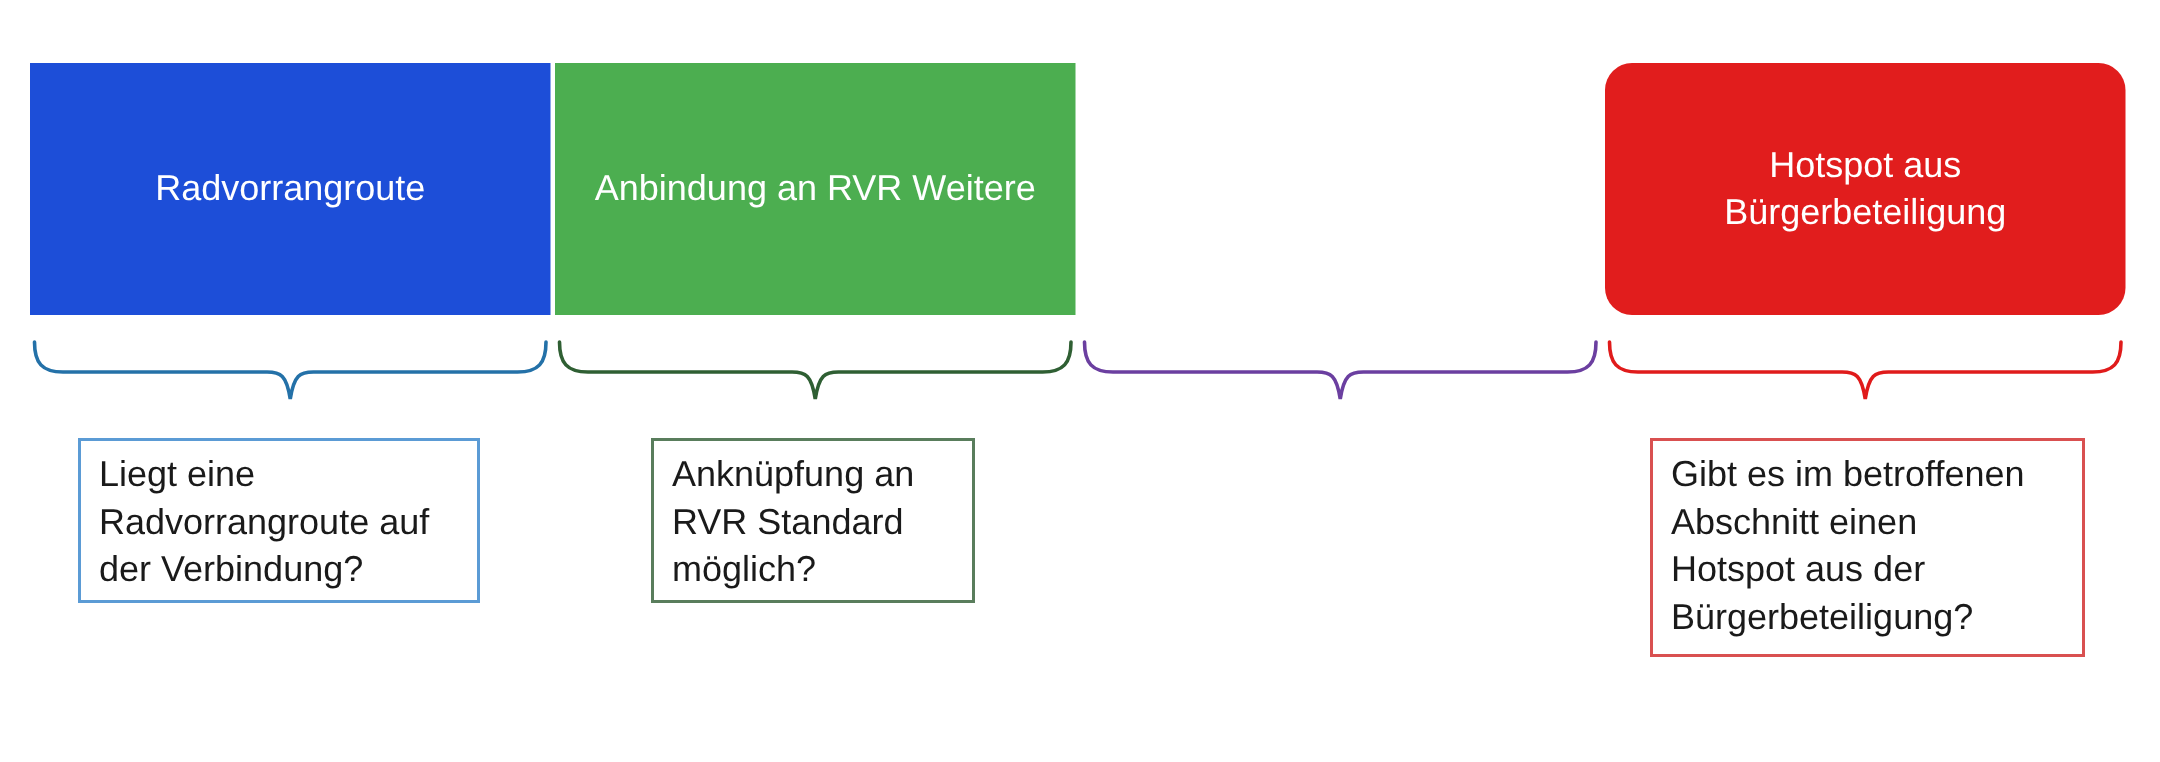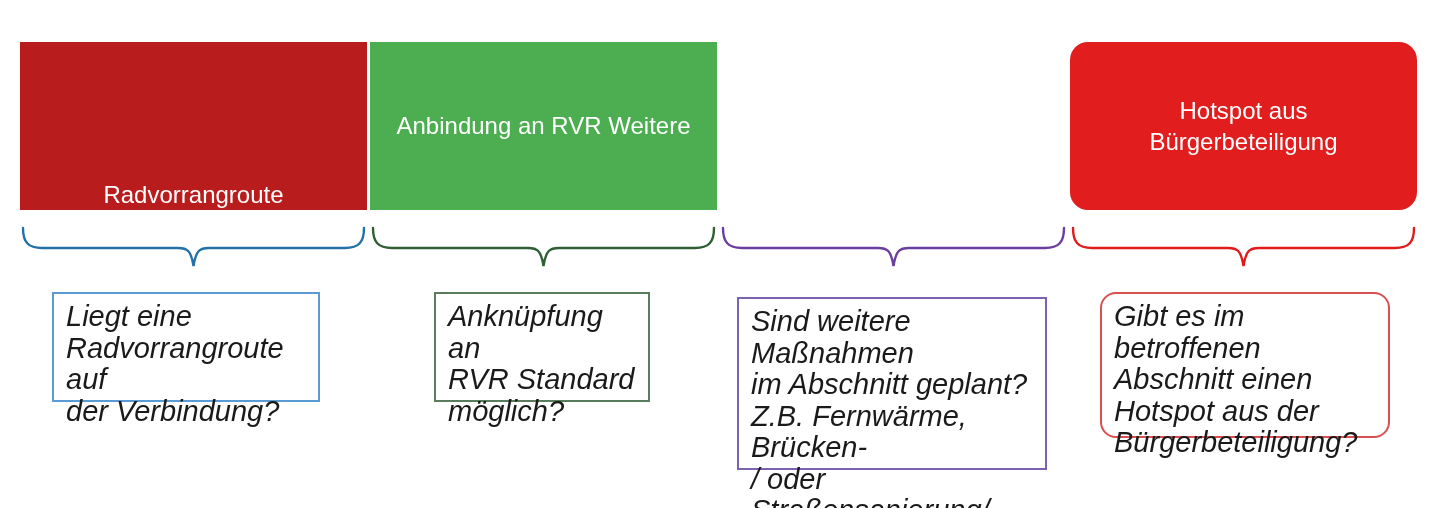--- a/index.html
+++ b/index.html
@@ -50,38 +50,37 @@
     height: 46px;
     display: block;
   }
 
   .desc {
     position: absolute;
     box-sizing: border-box;
     border: 2px solid #888;
     background: #ffffff;
     color: #1a1a1a;
-    font-size: 29px;
+    font-size: 24px;
     line-height: 31.5px;
     padding: 7px 12px;
     white-space: pre-line;
-    font-style: italic;
   }
   .c0 .desc { top: 250px; left: 32px;  width: 268px; height: 110px; }
   .c1 .desc { top: 250px; left: 64px;  width: 216px; height: 110px; }
   .c2 .desc { top: 255px; left: 17px;  width: 310px; height: 173px; }
   .c3 .desc { top: 250px; left: 30px;  width: 290px; height: 146px; }
 </style>
 </head>
 <body>
 
 <div class="canvas">
 
   <div class="col c0">
-    <div class="head" style="background-color: #b91c1c; align-items: flex-end;">
+    <div class="head" style="background-color: #1d4ed8;">
       <span>Radvorrangroute</span>
     </div>
     <svg class="brace" viewBox="0 0 347 46" preserveAspectRatio="none" style="color: rgb(36, 113, 168);">
       <path d="M3,4 C3,18 8,24 22,24 L158,24 C167,24 171,26 173.5,42 C176,26 180,24 189,24 L325,24 C339,24 344,18 344,4" fill="none" stroke="currentColor" stroke-width="2.4" stroke-linecap="round"></path>
     </svg>
     <div class="desc" style="border-color: rgb(91, 155, 213);">Liegt eine
 Radvorrangroute auf
 der Verbindung?</div>
   </div>
 
@@ -94,34 +93,29 @@
     </svg>
     <div class="desc" style="border-color: rgb(89, 125, 92);">Anknüpfung an
 RVR Standard
 möglich?</div>
   </div>
 
   <div class="col c2">
     <svg class="brace" viewBox="0 0 347 46" preserveAspectRatio="none" style="color: rgb(107, 63, 160);">
       <path d="M3,4 C3,18 8,24 22,24 L158,24 C167,24 171,26 173.5,42 C176,26 180,24 189,24 L325,24 C339,24 344,18 344,4" fill="none" stroke="currentColor" stroke-width="2.4" stroke-linecap="round"></path>
     </svg>
-    <div class="desc" style="border-color: rgb(125, 98, 176);">Sind weitere Maßnahmen
-im Abschnitt geplant?
-Z.B. Fernwärme, Brücken-
-/ oder Straßensanierung/
-Leitungen</div>
   </div>
 
   <div class="col c3">
     <div class="head" style="background-color: rgb(225, 29, 29); border-radius: 18px;">
       <span>Hotspot aus
 Bürgerbeteiligung</span>
     </div>
     <svg class="brace" viewBox="0 0 347 46" preserveAspectRatio="none" style="color: rgb(224, 27, 27);">
       <path d="M3,4 C3,18 8,24 22,24 L158,24 C167,24 171,26 173.5,42 C176,26 180,24 189,24 L325,24 C339,24 344,18 344,4" fill="none" stroke="currentColor" stroke-width="2.4" stroke-linecap="round"></path>
     </svg>
-    <div class="desc" style="border-color: rgb(217, 80, 80); border-radius: 16px;">Gibt es im betroffenen
+    <div class="desc" style="border-color: rgb(217, 80, 80);">Gibt es im betroffenen
 Abschnitt einen
 Hotspot aus der
 Bürgerbeteiligung?</div>
   </div>
 
 </div>
 
 </body></html>

